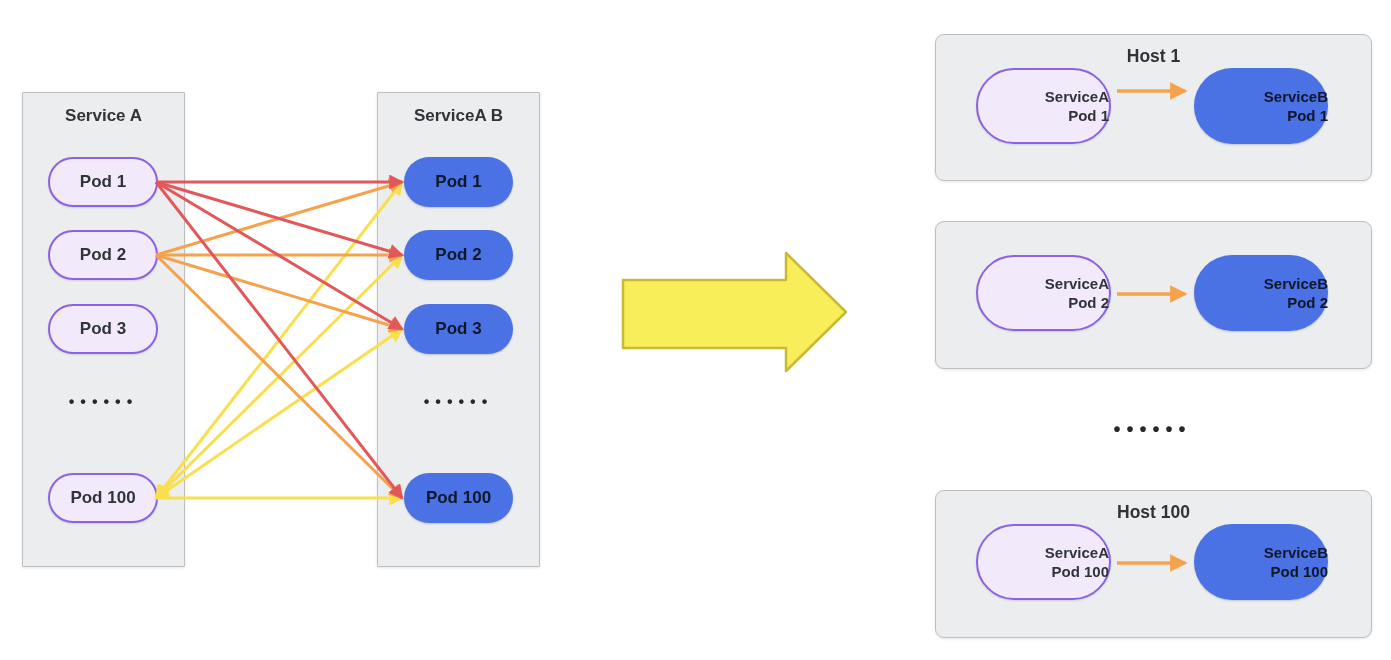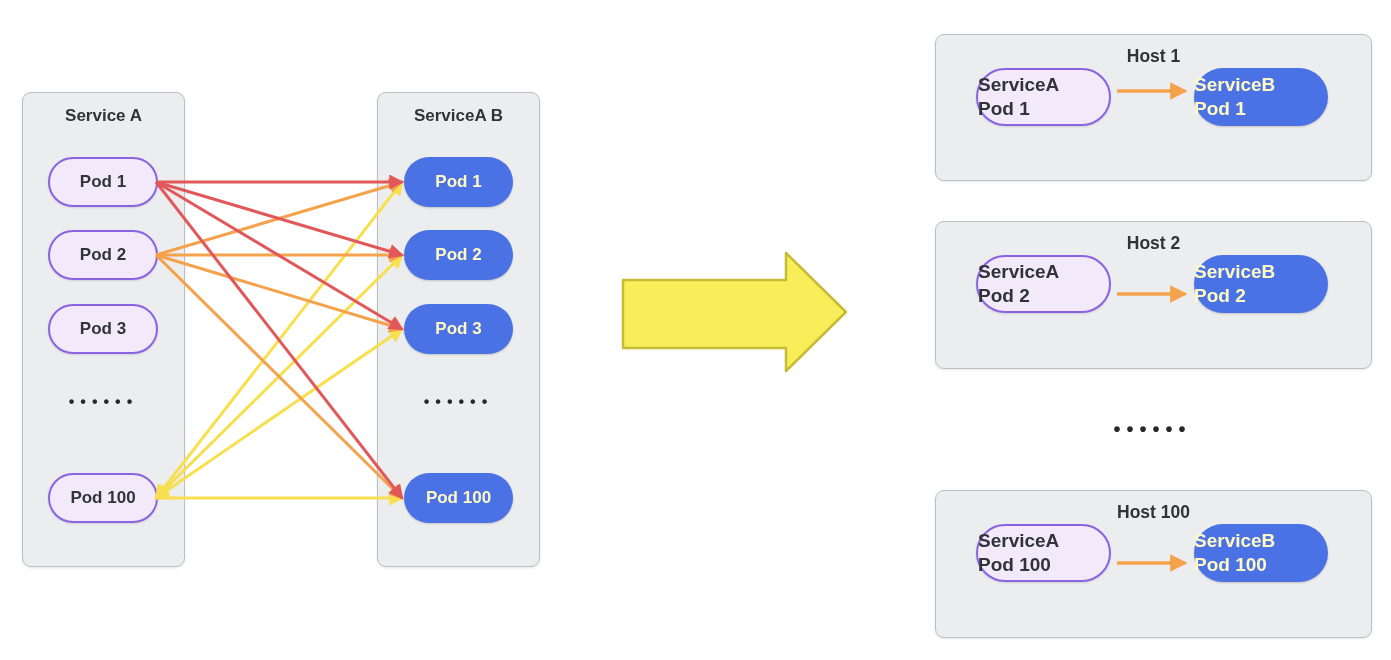--- a/index.html
+++ b/index.html
@@ -3,52 +3,52 @@
 <meta charset="utf-8">
 <style>
   html,body{margin:0;padding:0;background:#ffffff;}
   .canvas{
     position:relative;width:1391px;height:660px;background:#ffffff;
     font-family:"Liberation Sans","DejaVu Sans",sans-serif;font-weight:700;
     color:var(--text_dark,#303439);overflow:hidden;
   }
   .panel{
     position:absolute;background:var(--panel_fill,#ecedef);
-    border:1.5px solid var(--panel_border,#bcc0c3);border-radius:9px;
+    border:1.5px solid var(--panel_border,#bcc0c3);border-radius:1px;
     box-shadow:0 1px 3px rgba(0,0,0,.10);
   }
   .panel-title{position:absolute;top:13px;left:0;right:0;text-align:center;font-size:17px;}
   .pod{
     position:absolute;display:flex;align-items:center;justify-content:center;
     font-size:17px;border-radius:26px;box-sizing:border-box;
   }
   .pod-a{
     background:var(--lavender_fill,#f2eafb);
     border:2.5px solid var(--purple_border,#8b63e2);
     color:var(--text_dark,#303439);
     box-shadow:0 1px 2px rgba(0,0,0,.12);
   }
   .pod-b{
-    background:var(--blue_fill,#4a72e4);color:#fef9c3;
+    background:var(--blue_fill,#4a72e4);color:#0f172a;
     box-shadow:0 1px 2px rgba(0,0,0,.18);
   }
   .ellipsis{
     position:absolute;left:0;right:0;text-align:center;
     letter-spacing:6px;font-size:16px;color:#26282b;
   }
   .host{
     position:absolute;background:var(--panel_fill,#ecedef);
     border:1.5px solid var(--panel_border,#bcc0c3);border-radius:9px;
     box-shadow:0 1px 3px rgba(0,0,0,.10);
   }
   .host-title{position:absolute;top:11px;left:0;right:0;text-align:center;font-size:17.5px;}
   .host-pod{
-    position:absolute;top:33px;height:58px;border-radius:40px;box-sizing:border-box;
-    display:flex;flex-direction:column;align-items:flex-start;justify-content:center;
-    font-size:19px;line-height:1.28;
+    position:absolute;top:33px;height:76px;border-radius:40px;box-sizing:border-box;
+    display:flex;flex-direction:column;align-items:flex-end;justify-content:center;
+    font-size:15px;line-height:1.28;
   }
   .hosts-ellipsis{
     position:absolute;text-align:center;letter-spacing:6px;font-size:20px;color:#26282b;
   }
   .connections{position:absolute;left:0;top:0;width:1391px;height:660px;pointer-events:none;z-index:5;}
 </style>
 </head>
 <body>
 
 <div class="canvas">
@@ -77,21 +77,20 @@
       <span>ServiceA</span>
       <span>Pod 1</span>
     </div>
     <div class="host-pod pod-b" style="left:258px;width:134px;">
       <span>ServiceB</span>
       <span>Pod 1</span>
     </div>
   </div>
 
   <div class="host" style="left:935px;top:221px;width:435px;height:146px;">
-    <div class="host-title">Host 2</div>
     <div class="host-pod pod-a" style="left:40px;width:135px;">
       <span>ServiceA</span>
       <span>Pod 2</span>
     </div>
     <div class="host-pod pod-b" style="left:258px;width:134px;">
       <span>ServiceB</span>
       <span>Pod 2</span>
     </div>
   </div>
 

